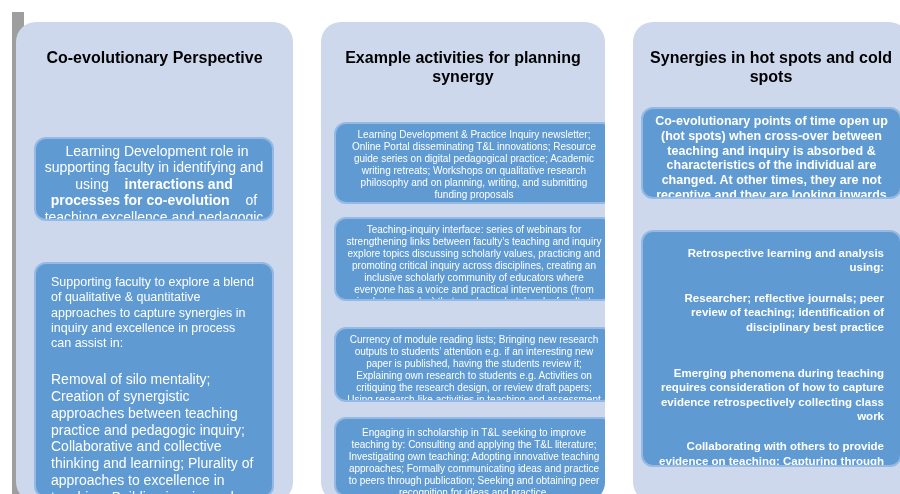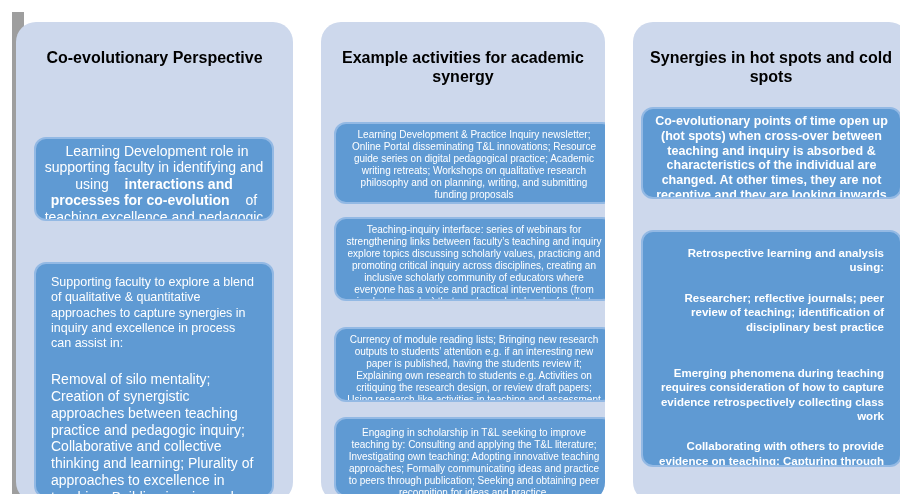--- a/index.html
+++ b/index.html
@@ -62,21 +62,21 @@
     <div class="bluebox p1-b1">
       <span>Learning Development role in supporting faculty in identifying and using </span><b>interactions and processes for co-evolution</b><span> of teaching excellence and pedagogic inquiry</span>
     </div>
     <div class="bluebox p1-b2">
       <div class="intro">Supporting faculty to explore a blend of qualitative &amp; quantitative approaches to capture synergies in inquiry and excellence in process can assist in:</div>
       <div class="list">Removal of silo mentality; Creation of synergistic approaches between teaching practice and pedagogic inquiry; Collaborative and collective thinking and learning; Plurality of approaches to excellence in teaching; Building inquiry and scholarship from teaching capability</div>
     </div>
   </div>
 
   <div class="panel panel-2">
-    <div class="panel-title">Example activities for academic synergy</div>
+    <div class="panel-title">Example activities for planning synergy</div>
     <div class="bluebox p2-box p2-b1">Learning Development &amp; Practice Inquiry newsletter; Online Portal disseminating T&amp;L innovations; Resource guide series on digital pedagogical practice; Academic writing retreats; Workshops on qualitative research philosophy and on planning, writing, and submitting funding proposals</div>
     <div class="bluebox p2-box p2-b2">Teaching-inquiry interface: series of webinars for strengthening links between faculty’s teaching and inquiry explore topics discussing scholarly values, practicing and promoting critical inquiry across disciplines, creating an inclusive scholarly community of educators where everyone has a voice and practical interventions (from simple to complex) that can be undertaken by faculty to reinforce inquiry-teaching linkages</div>
     <div class="bluebox p2-box p2-b3">Currency of module reading lists; Bringing new research outputs to students’ attention e.g. if an interesting new paper is published, having the students review it; Explaining own research to students e.g. Activities on critiquing the research design, or review draft papers; Using research-like activities in teaching and assessment design</div>
     <div class="bluebox p2-box p2-b4">Engaging in scholarship in T&amp;L seeking to improve teaching by: Consulting and applying the T&amp;L literature; Investigating own teaching; Adopting innovative teaching approaches; Formally communicating ideas and practice to peers through publication; Seeking and obtaining peer recognition for ideas and practice.</div>
   </div>
 
   <div class="panel panel-3">
     <div class="panel-title">Synergies in hot spots and cold spots</div>
     <div class="bluebox p3-b1">Co-evolutionary points of time open up (hot spots) when cross-over between teaching and inquiry is absorbed &amp; characteristics of the individual are changed. At other times, they are not receptive and they are looking inwards at teaching or inquiry (cold spots)</div>
     <div class="bluebox p3-b2">

